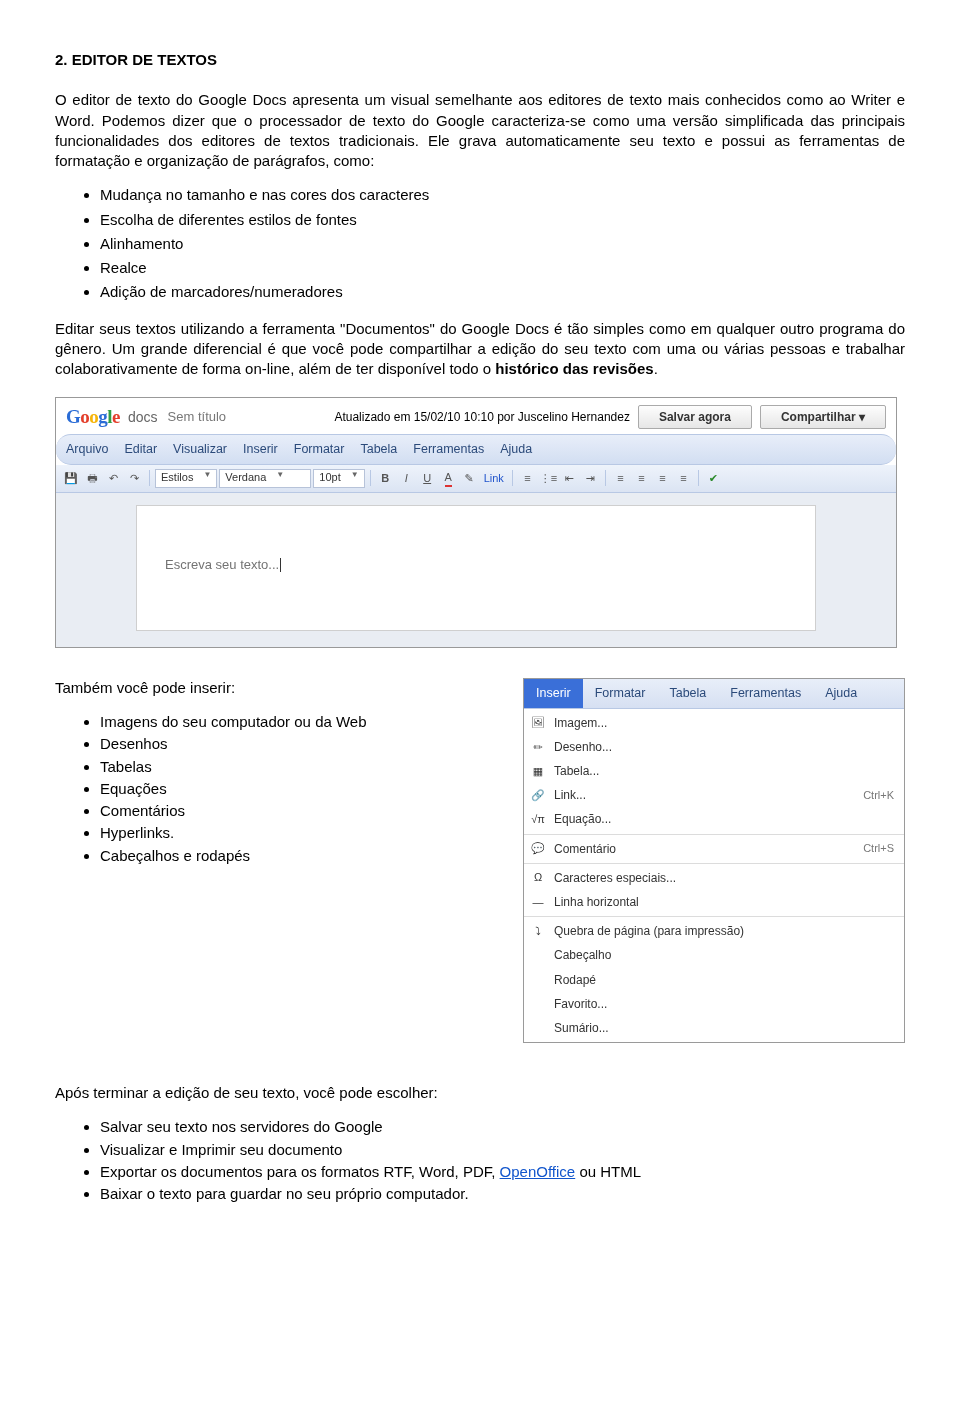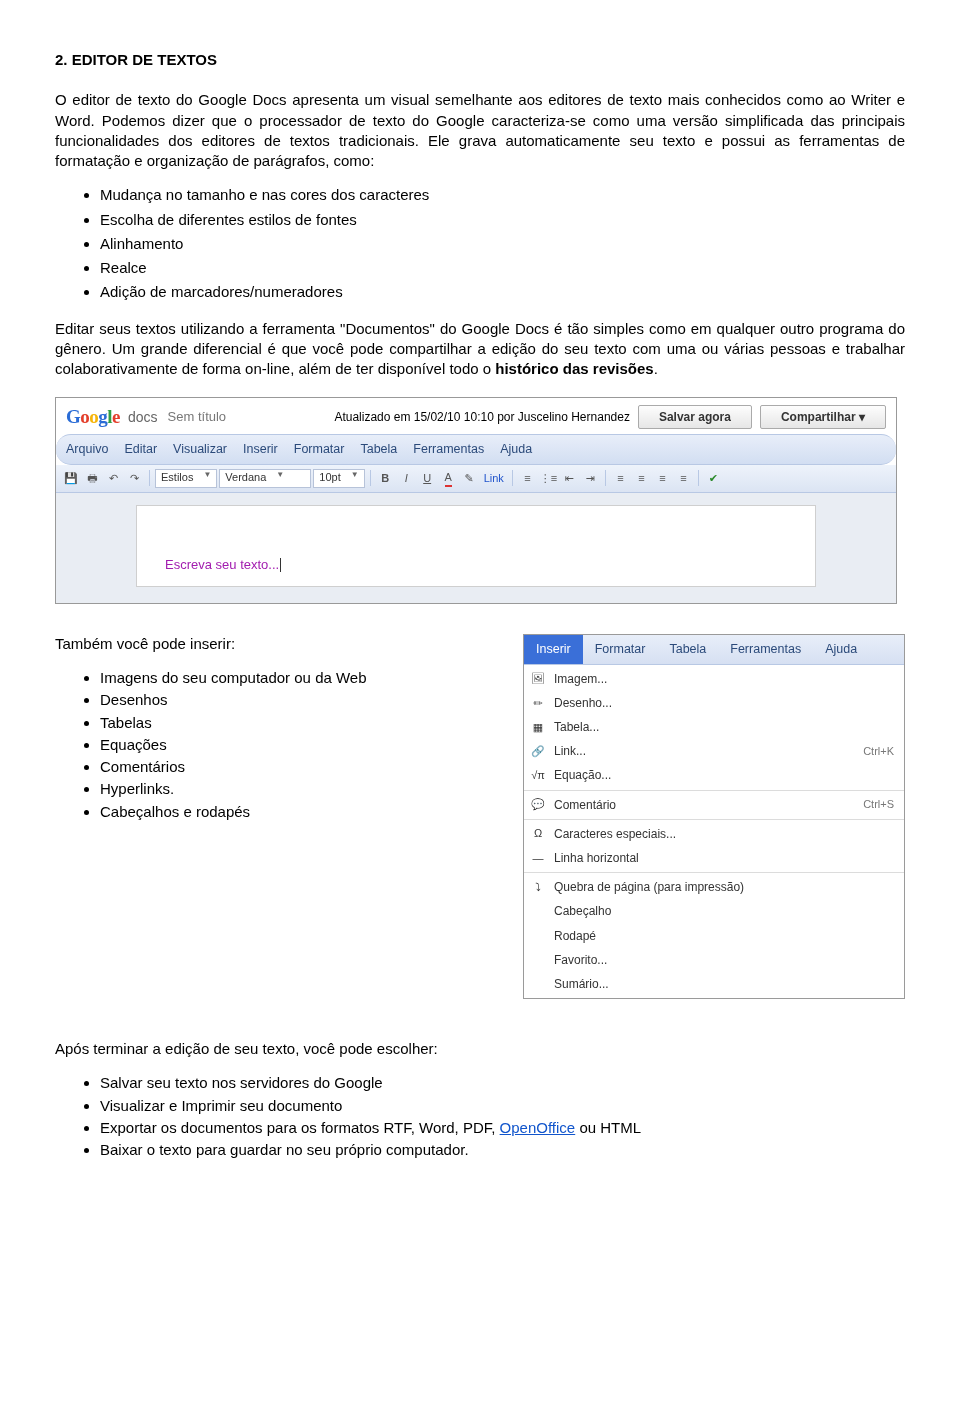--- a/index.html
+++ b/index.html
@@ -86,22 +86,22 @@
   .tb-combo {
     background:#fff; border:1px solid #b7c3d9; height:17px; display:flex; align-items:flex-start;
     padding:0 5px; gap:10px; font-size:11px; color:#333;
   }
   .tb-combo .dd { color:#666; font-size:8px;}
   .tb-link { color:#2255cc; font-size:11px; padding:0 3px;}
   .gdocs-canvas {
     background:#e9edf3; padding:12px 80px 16px 80px; display:flex; justify-content:center;
   }
   .gdocs-page {
-    background:#fff; border:1px solid #cfcfcf; width:100%; height:82px; padding:50px 28px 0 28px;
-    box-sizing:border-box; color:#a21caf; font-size:13px;
+    background:#fff; border:1px solid #cfcfcf; width:100%; height:126px; padding:50px 28px 0 28px;
+    box-sizing:border-box; color:#737373; font-size:13px;
   }
   .cursor { display:inline-block; width:1px; height:14px; background:#333; vertical-align:middle; margin-left:1px;}
 
   
   .two-col { display:flex; gap:20px; align-items:flex-start; margin-top:8px;}
   .two-col .left { flex:1; }
   .menu-shot {
     border:1px solid #9a9a9a; width:380px; font-size:12px; color:#333; background:#fff;
   }
   .menu-top {

